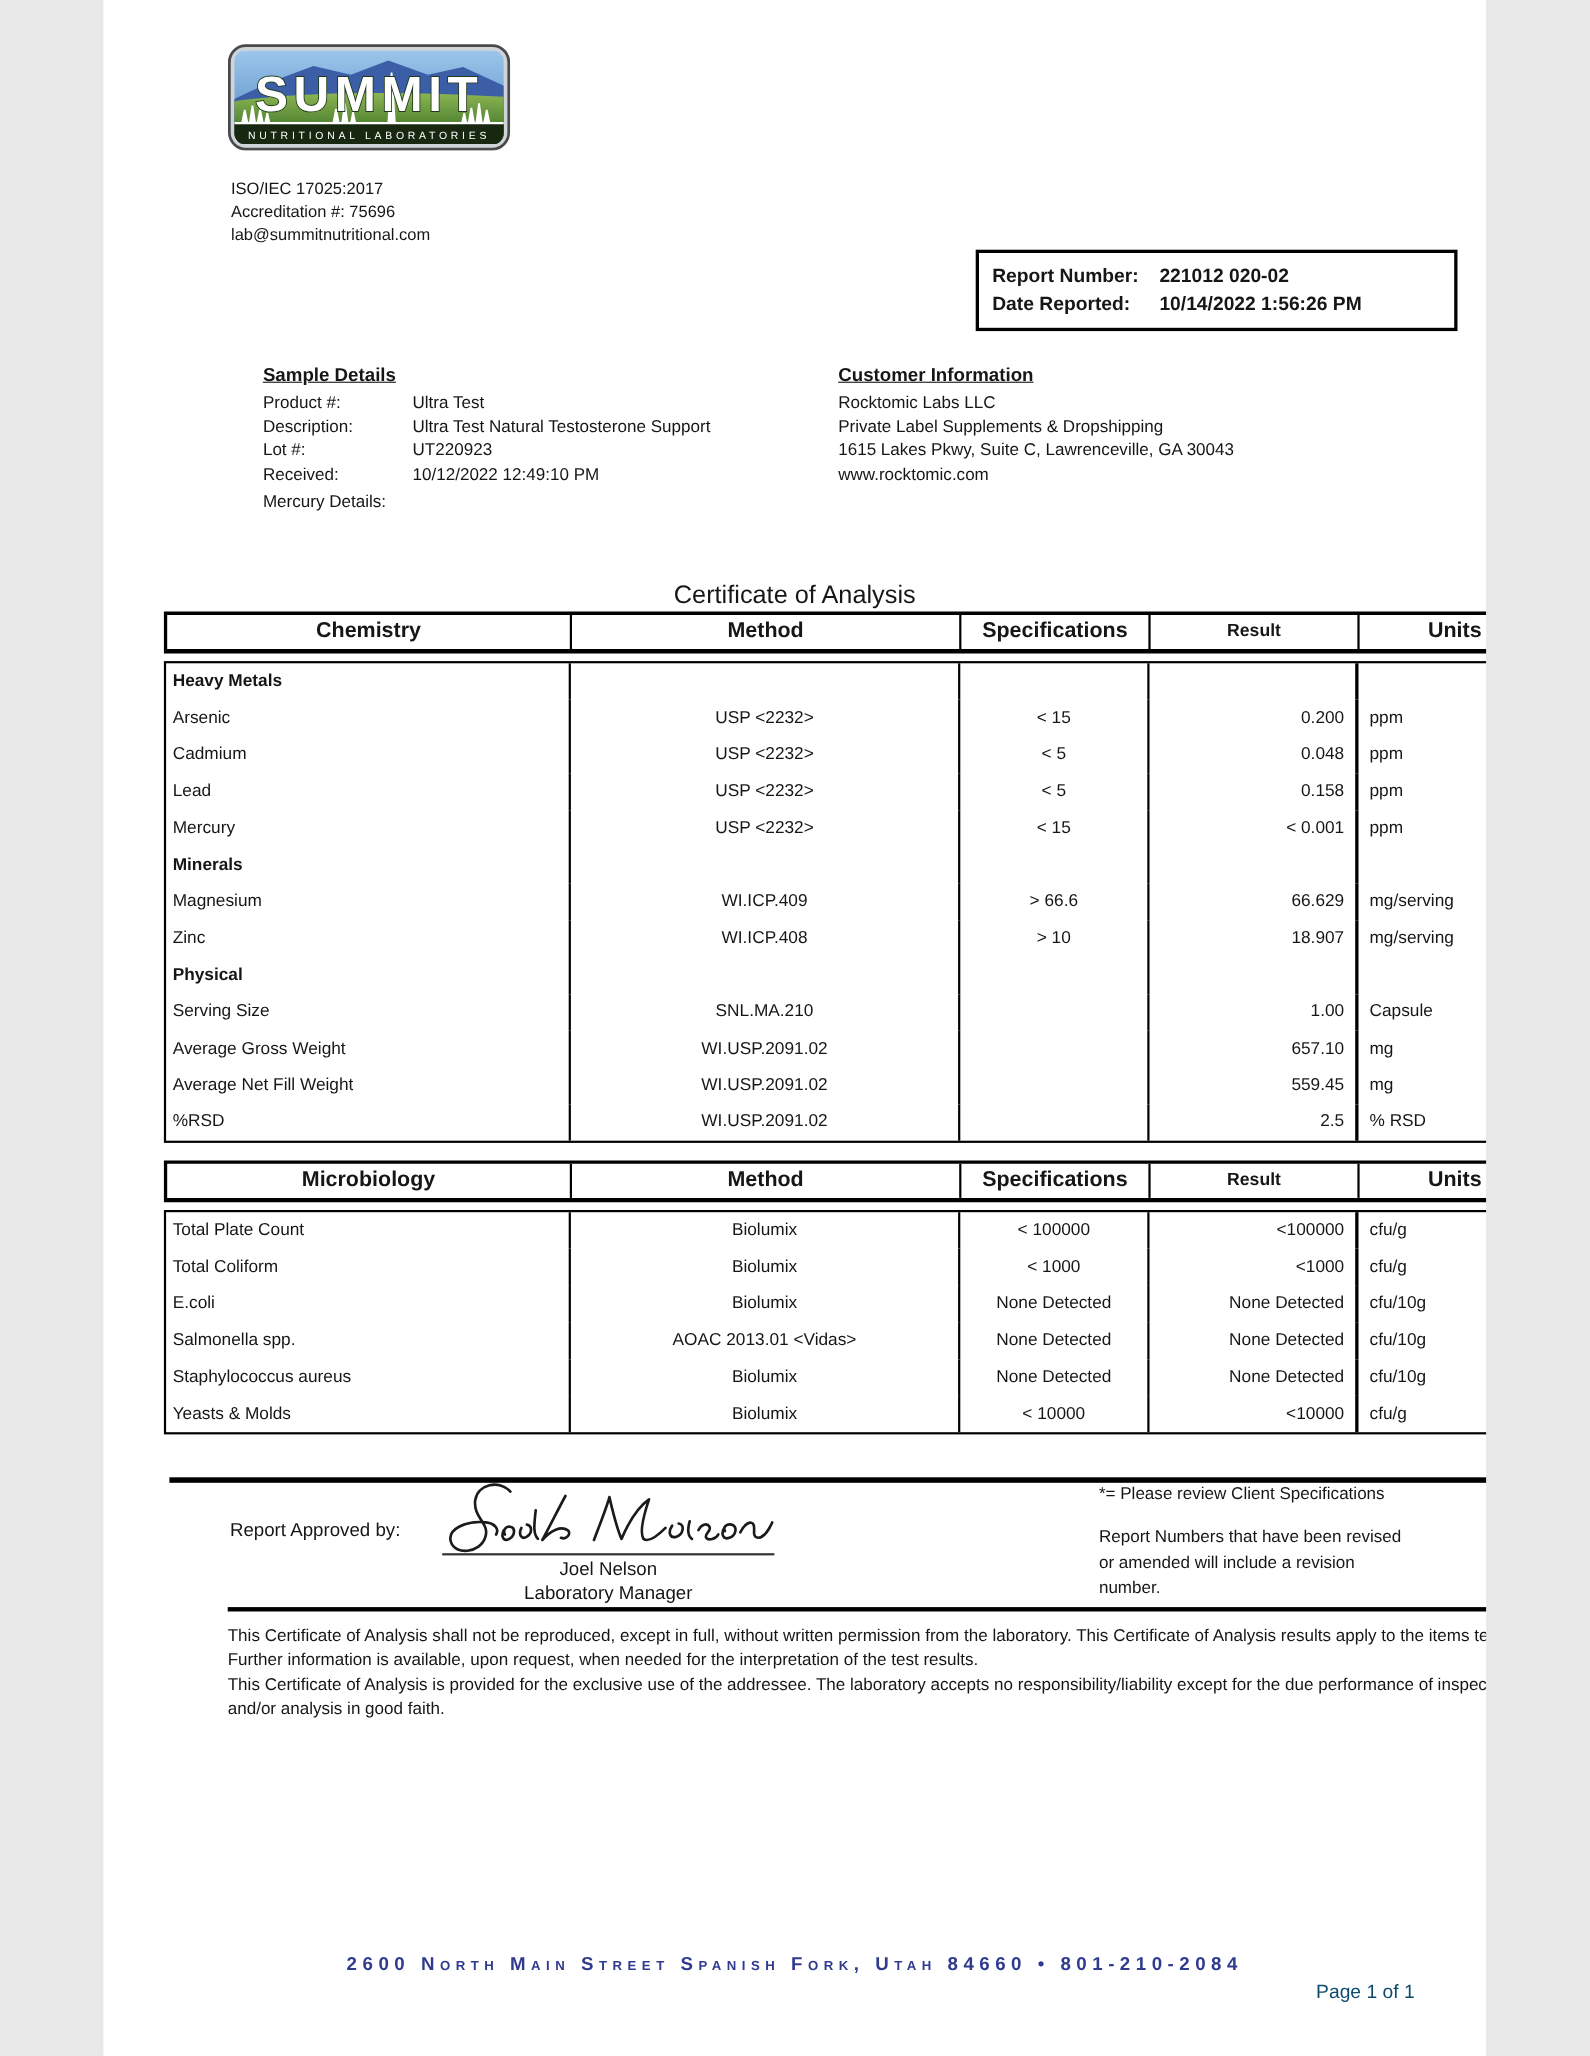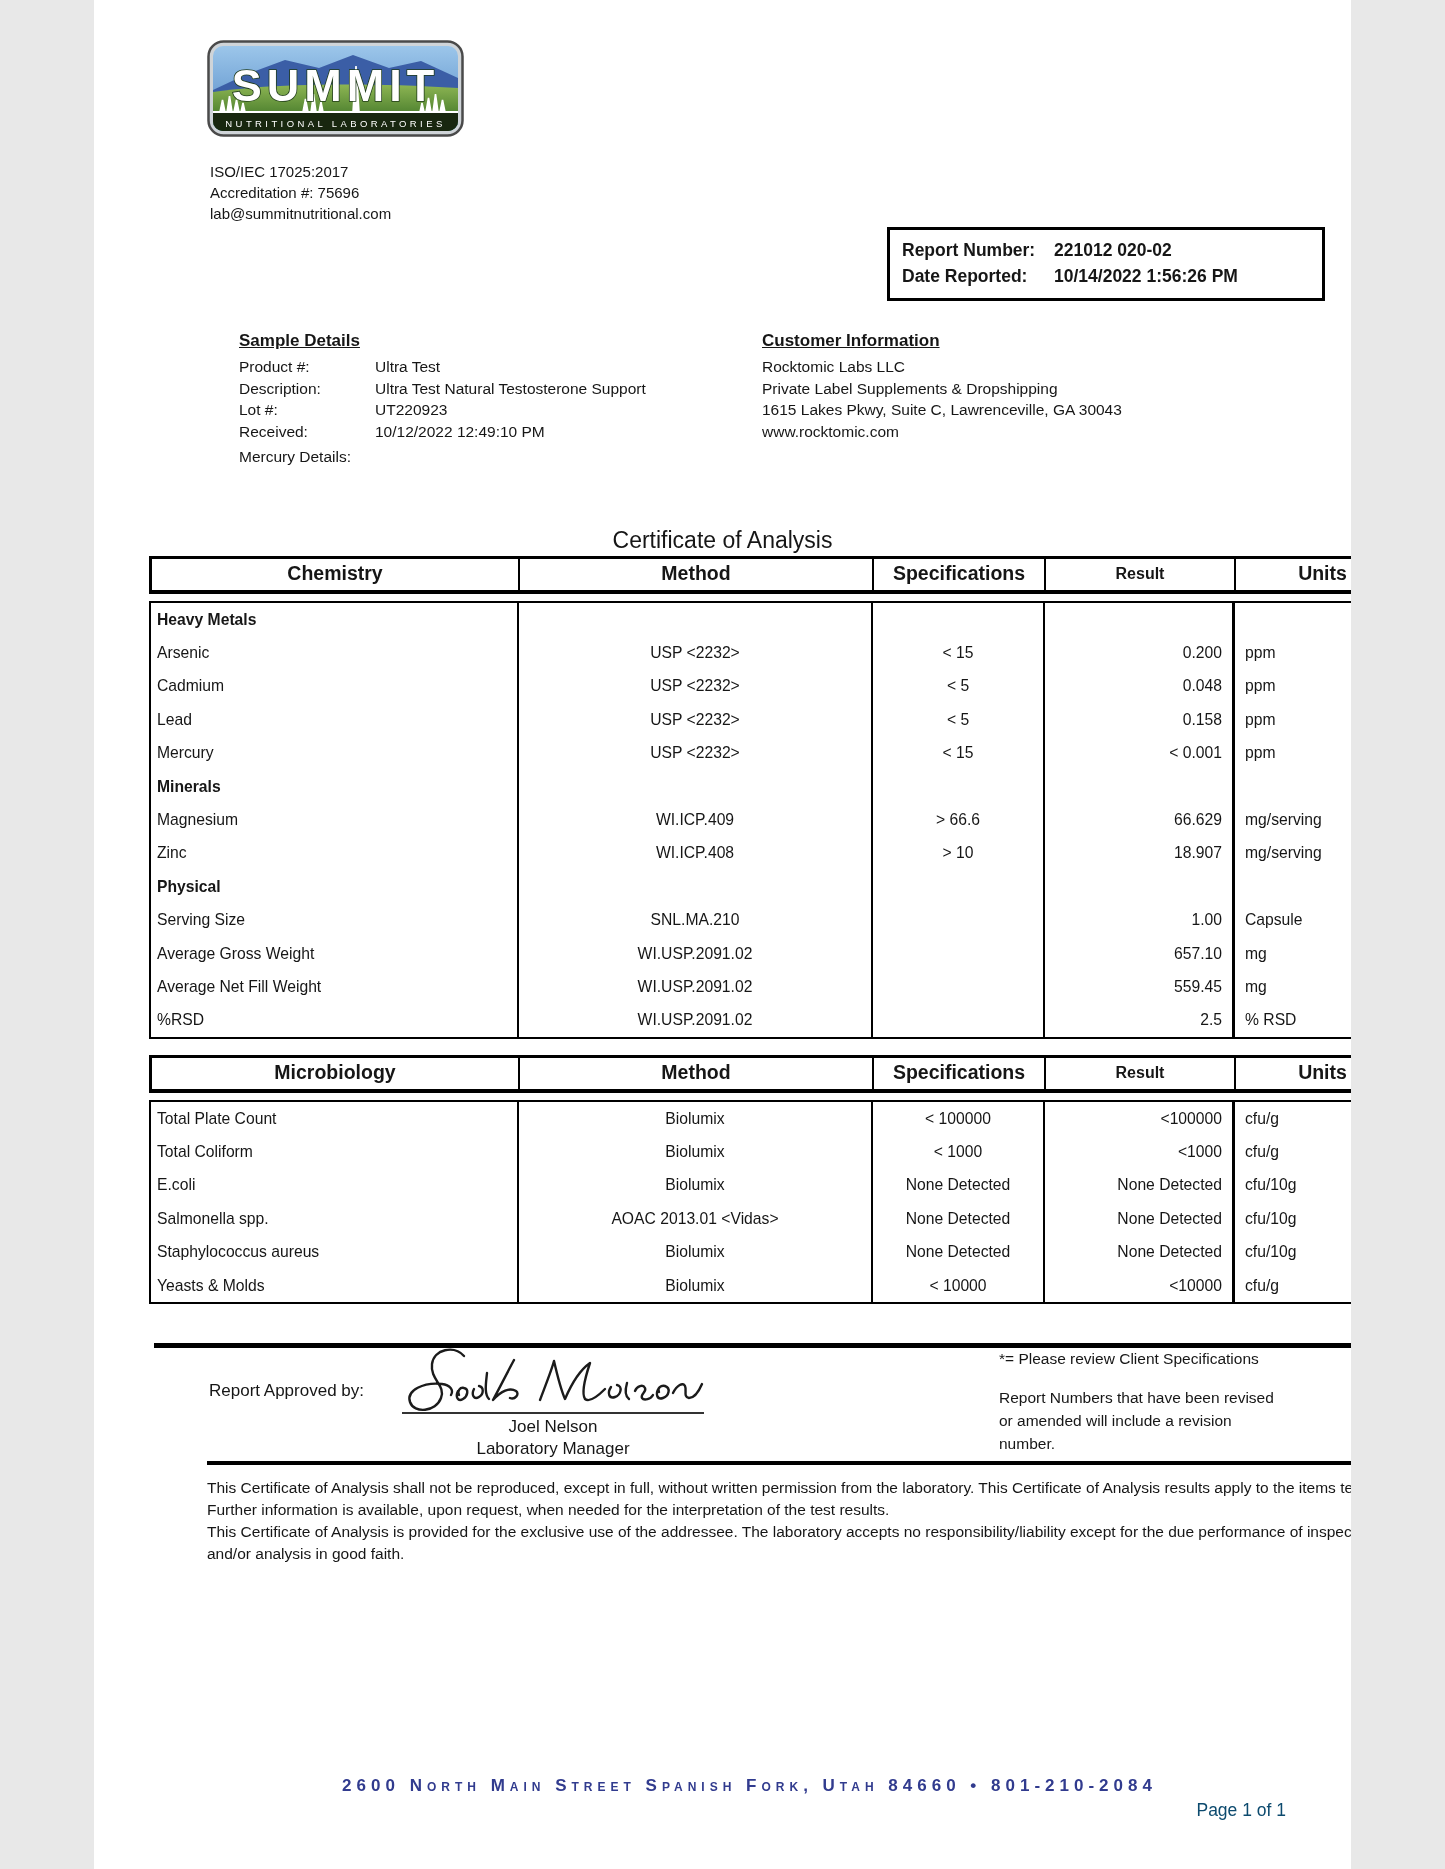--- a/index.html
+++ b/index.html
@@ -70,21 +70,21 @@
 
   .note-spec { position:absolute; left:905px; top:1350px; font-size:15.5px; }
   .note-rev  { position:absolute; left:905px; top:1386px; width:278px; font-size:15.5px; line-height:23px; }
 
   .disclaimer { position:absolute; left:113px; top:1477px; width:1196px; font-size:15.5px; line-height:22px; }
   .disclaimer p { margin:0; }
 
   
   .footer-address {
     position:absolute; left:0; top:1776px; width:100%; text-align:center;
-    font-variant:small-caps; font-weight:bold; letter-spacing:5px; font-size:17px;padding-left:27px;
+    font-variant:small-caps; font-weight:bold; letter-spacing:5px; font-size:17px;
   }
   .page-num { position:absolute; right:65px; top:1800px; font-size:17.5px; color:#0c4a6e; }
 </style>
 </head>
 <body>
 
 <div class="page">
 
   <div class="logo">
     <svg width="257" height="97" viewBox="0 0 257 97">

